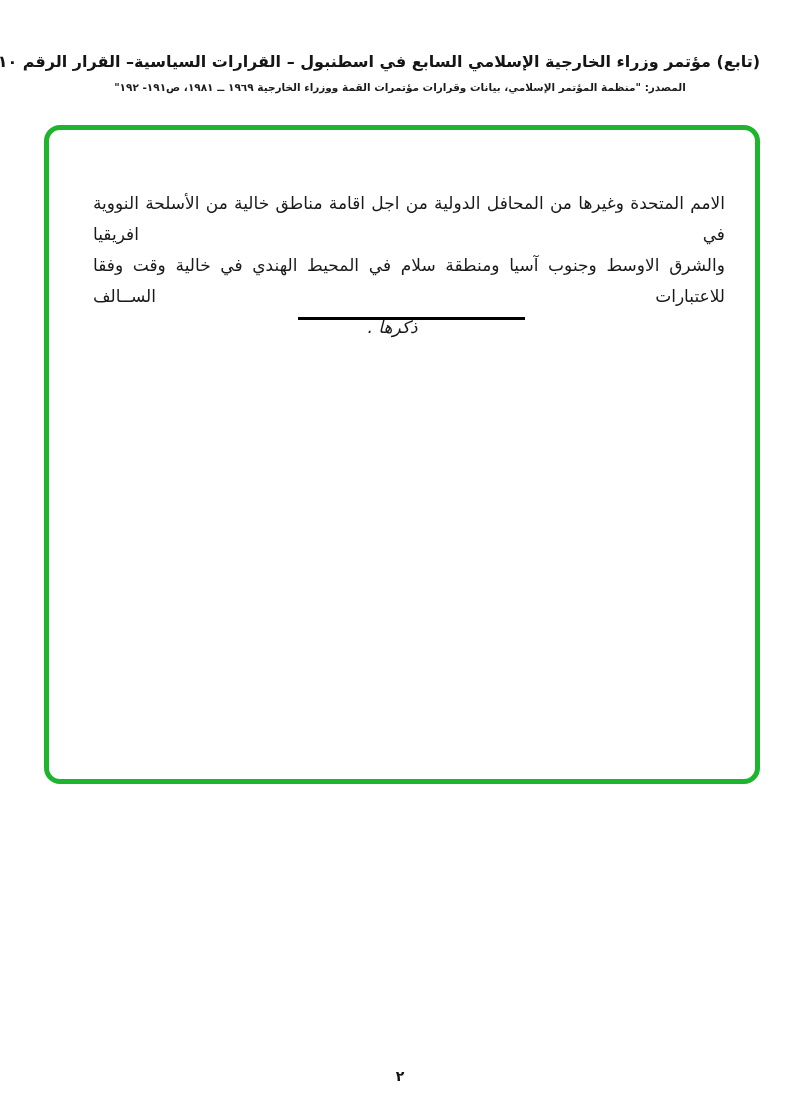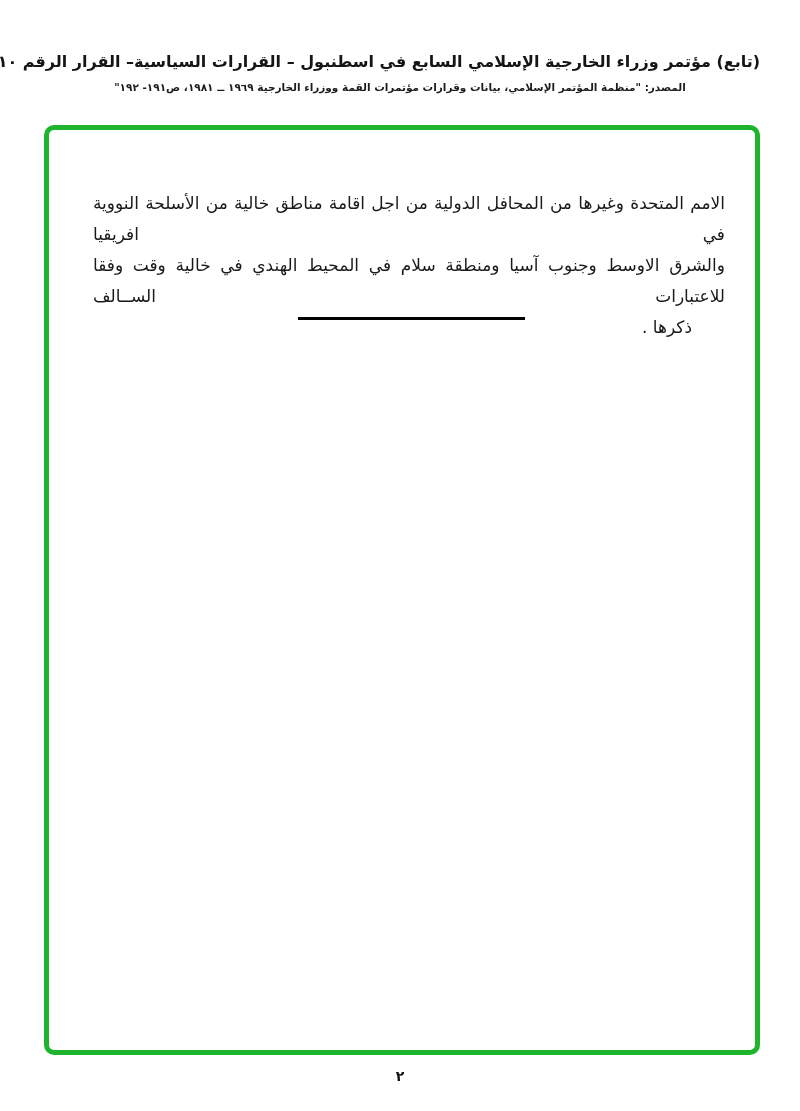--- a/index.html
+++ b/index.html
@@ -36,44 +36,45 @@
     direction: rtl;
     text-align: center;
     font-size: 10.5px;
     font-weight: bold;
     color: #1c1c1c;
     white-space: nowrap;
   }
   .green-box {
     position: absolute;
     left: 44px; top: 125px;
-    width: 716px; height: 930px;
+    width: 716px; height: 659px;
     border: 5px solid #1eb42d;
-    border-radius: 10px;
+    border-radius: 16px;
     background: transparent;
   }
   .body-text {
     position: absolute;
     top: 58px;
     right: 30px;
     left: 44px;
     direction: rtl;
     font-size: 17px;
     line-height: 31px;
     color: #1a1a1a;
     font-family: "DejaVu Sans", sans-serif;
   }
   .body-line { direction: rtl; }
   .body-line.justify {
     text-align: justify;
     text-align-last: justify;
   }
   .body-line.last-line {
-    text-align: right;
+    text-align: center;
     padding-right: 33px;
+    font-style: italic;
   }
   .divider {
     position: absolute;
     left: 249px; top: 187px;
     width: 227px; height: 3px;
     background: #000000;
     border: none;
   }
   .page-footer {
     position: absolute;

